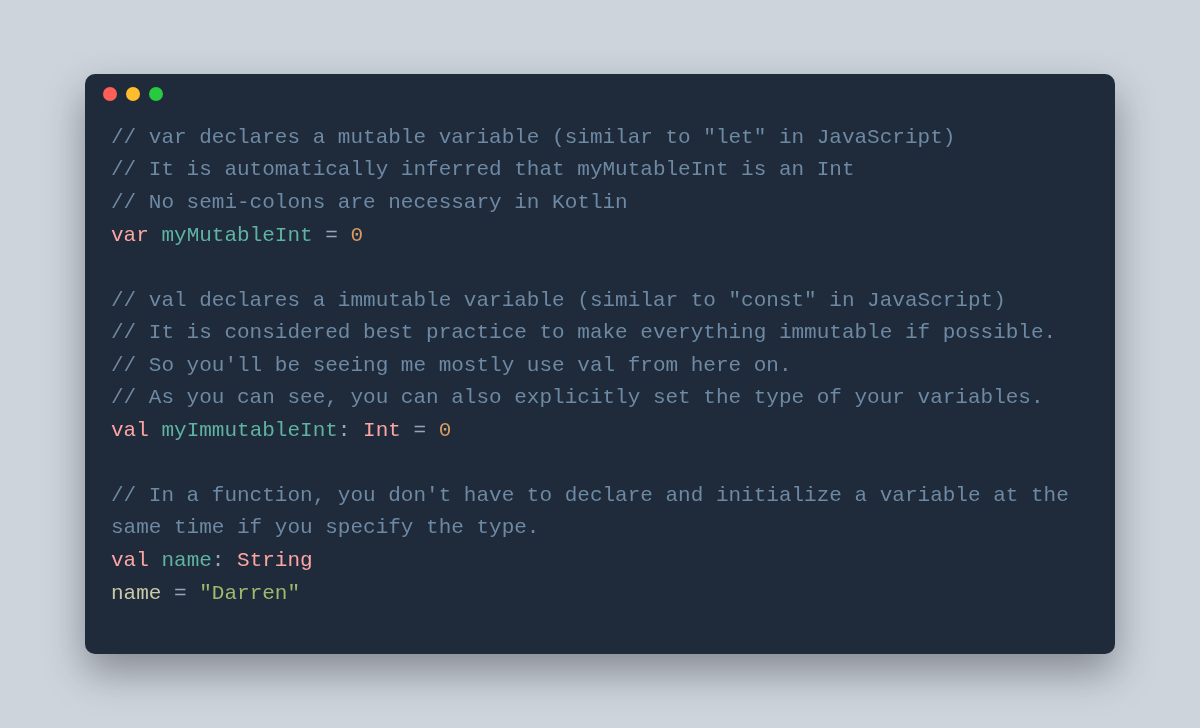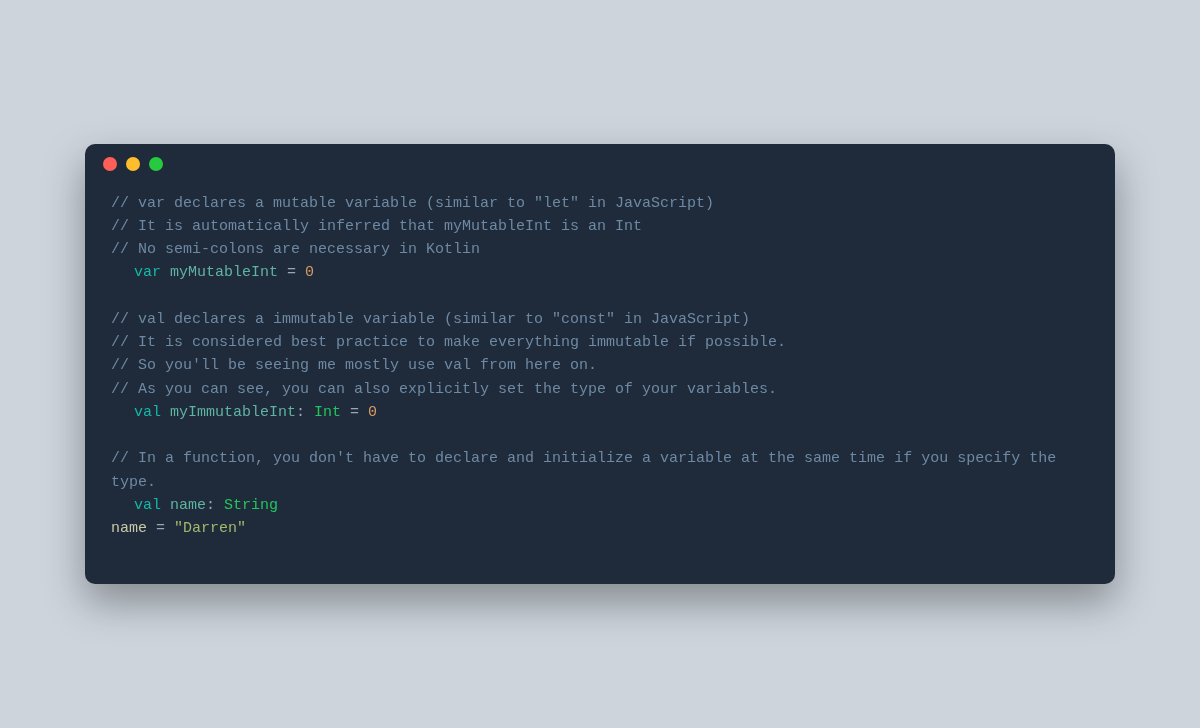--- a/index.html
+++ b/index.html
@@ -28,31 +28,31 @@
   .dot {
     width: 14px;
     height: 14px;
     border-radius: 50%;
   }
   .dot.red    { background: #ff5f56; }
   .dot.yellow { background: #ffbd2e; }
   .dot.green  { background: #27c93f; }
   .code {
     padding: 8px 24px 44px 26px;
-    font-size: 15px;
+    font-size: 21px;
     line-height: 1.55;
     white-space: pre-wrap;
     word-break: break-word;
     color: #c9d1d9;
   }
   .line { display: block; }
   .tok-comment { color: #6d89a3; }
-  .tok-keyword { color: #14b8a6; margin-left: 23px; }
+  .tok-keyword { color: #fca5a5; }
   .tok-ident   { color: #5fb3a1; margin-top: 41px; }
-  .tok-type    { color: #22c55e; }
+  .tok-type    { color: #fca5a5; }
   .tok-number  { color: #d99a63; }
   .tok-string  { color: #a3b86c; }
   .tok-op      { color: #97a6bb; }
   .tok-plain   { color: #c9c9a8; }
 </style>
 </head>
 <body>
 
 <div class="window">
   <div class="titlebar">

